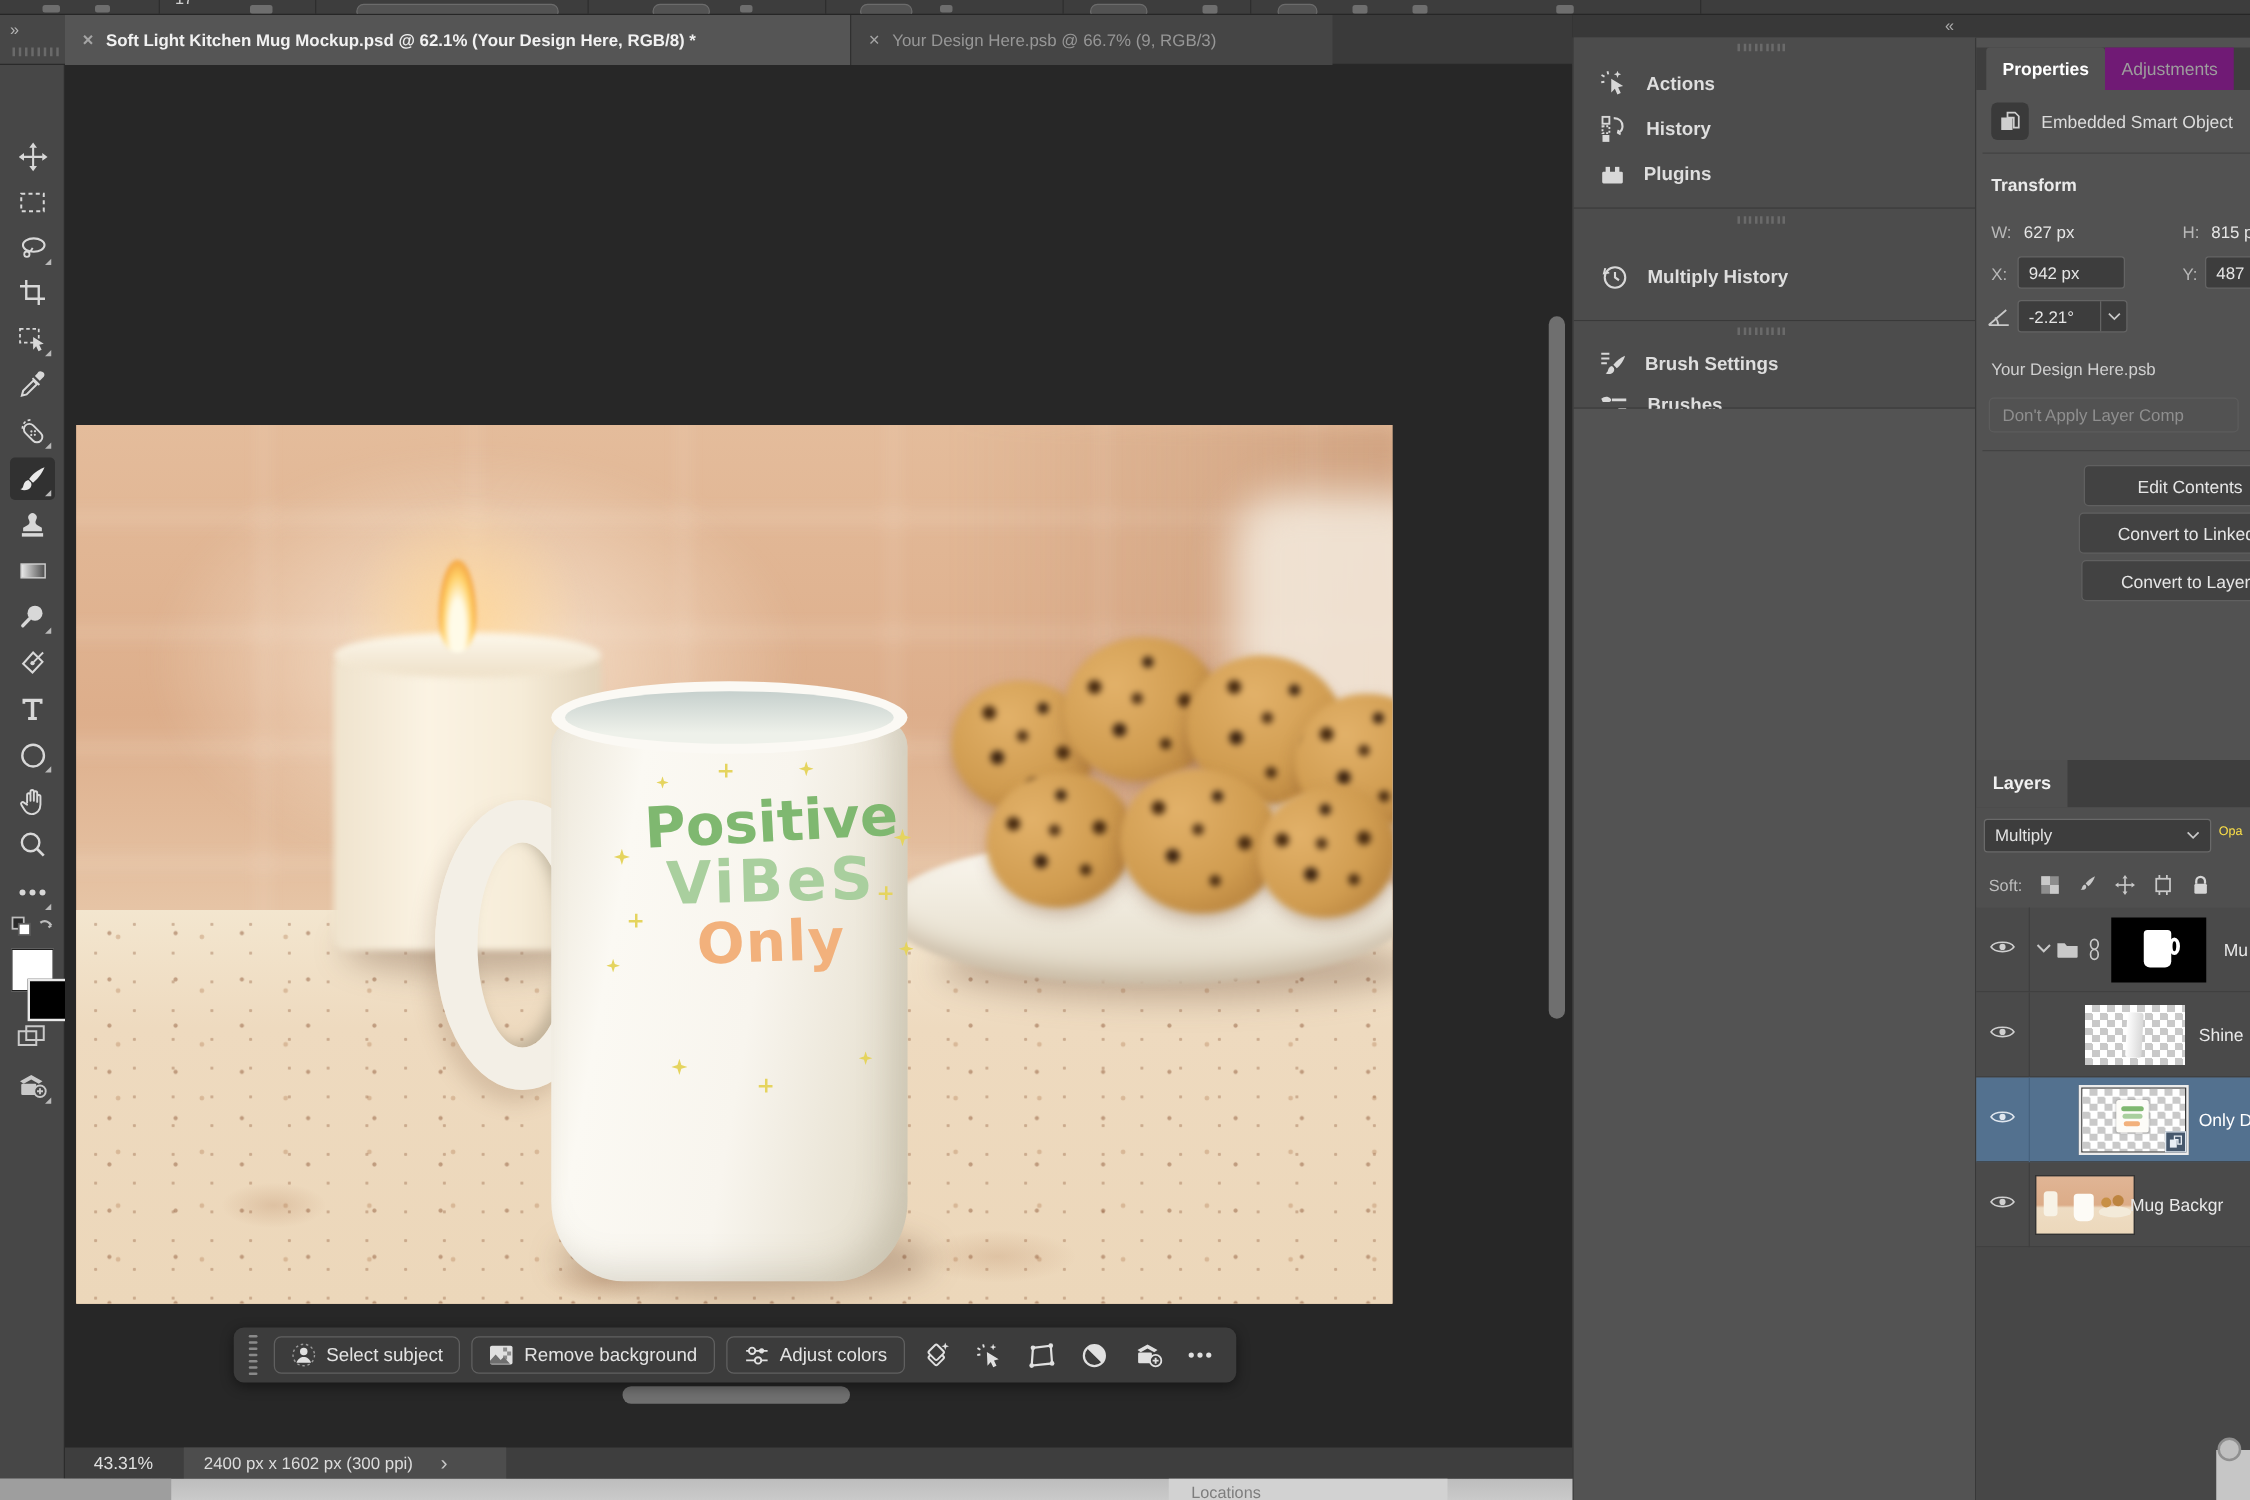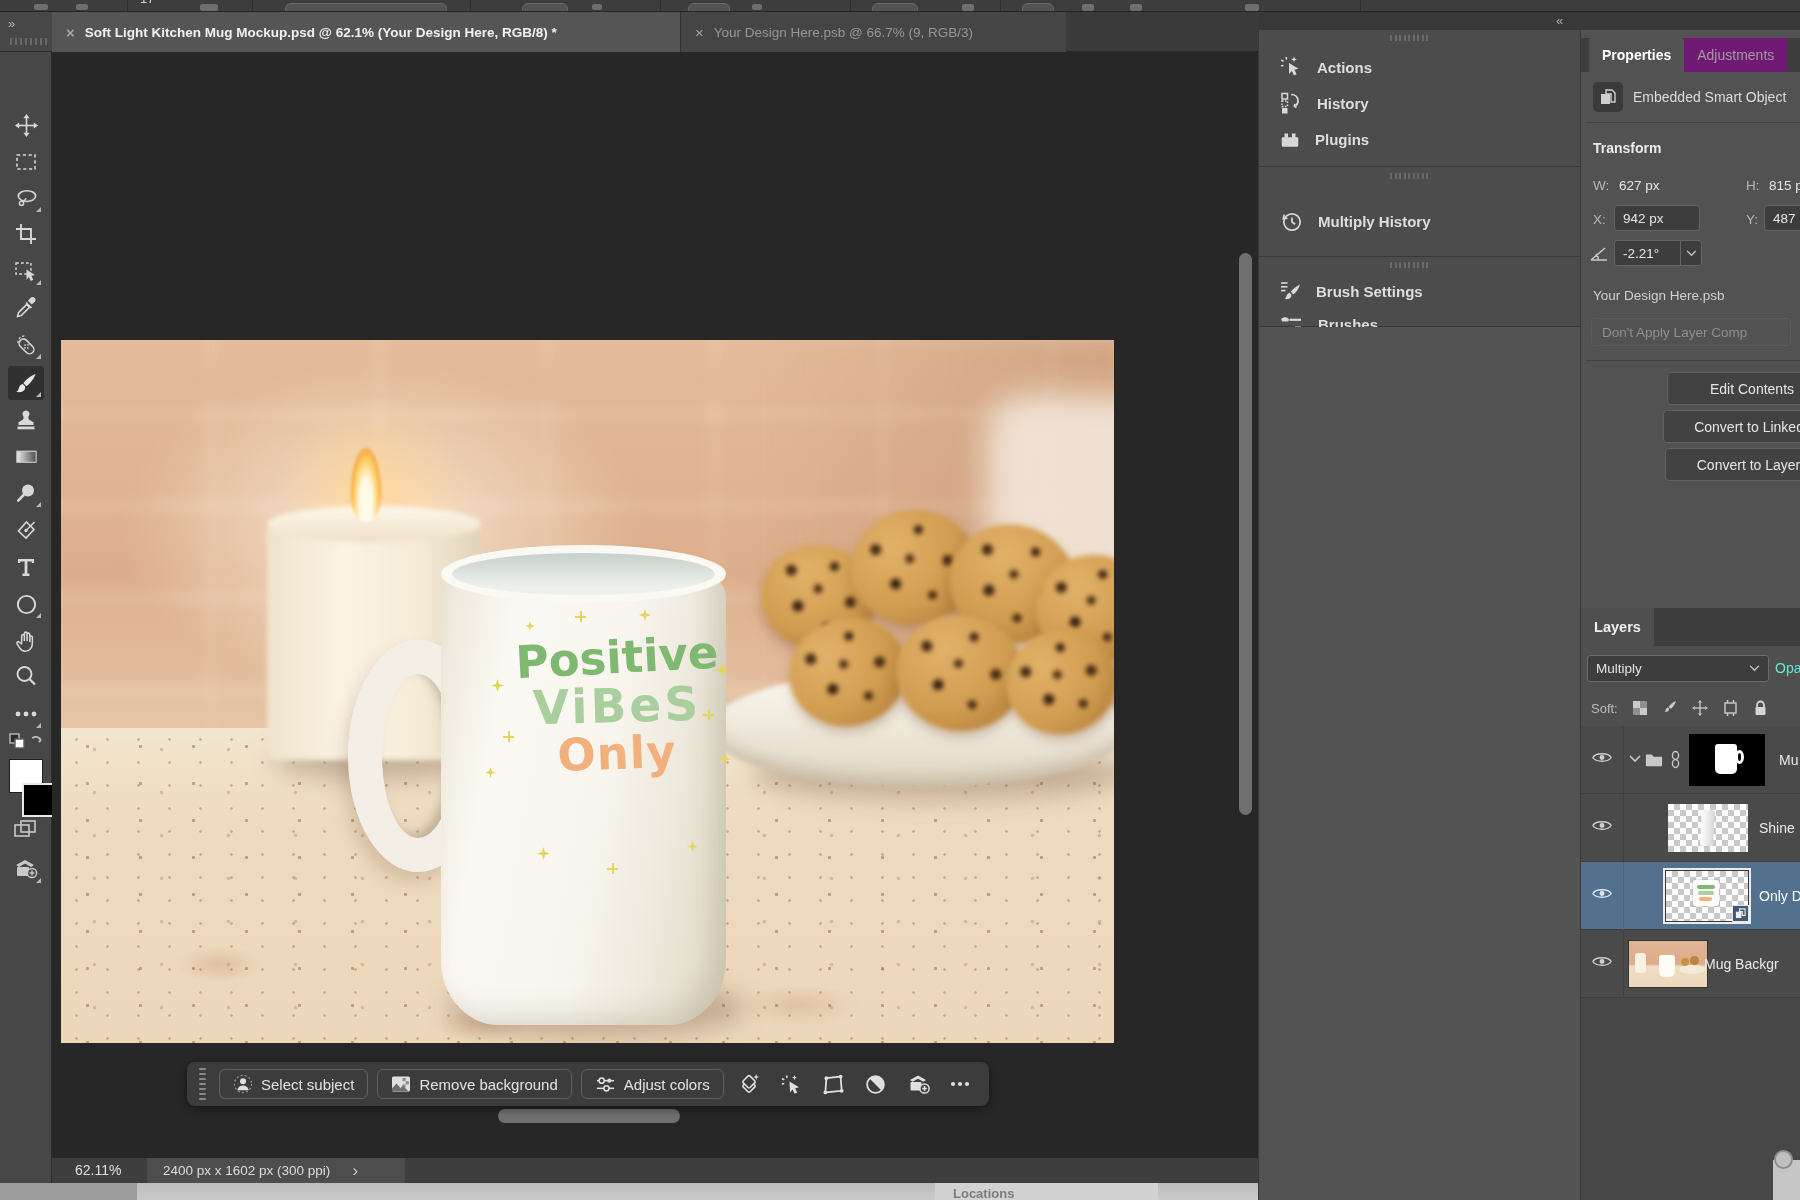--- a/index.html
+++ b/index.html
@@ -160,41 +160,41 @@
     color:#e6e6e6;font-size:14px;display:flex;align-items:center;justify-content:center;white-space:nowrap}
 
   
   #layers-tabstrip{position:absolute;left:0;top:578px;width:220px;height:38px;background:#3e3e3e}
   #layers-tab{position:absolute;left:0;top:0;width:73px;height:38px;background:#4f4f4f;color:#f0f0f0;
     font-weight:bold;font-size:14.5px;display:flex;align-items:center;justify-content:center}
   #blend-row{position:absolute;left:0;top:616px;width:220px;height:44px;background:#4f4f4f}
   #blend-select{position:absolute;left:6px;top:9px;width:182px;height:27px;background:#3d3d3d;border:1px solid #6a6a6a;
     border-radius:3px;color:#e3e3e3;font-size:13.5px;display:flex;align-items:center;padding:0 8px}
   #blend-select .grow{flex:1}
-  #opacity-label{position:absolute;left:194px;top:14px;color:#5eead4;font-size:14px;white-space:nowrap}
+  #opacity-label{position:absolute;left:194px;top:14px;color:#fde047;font-size:10px;white-space:nowrap}
   #lock-row{position:absolute;left:0;top:660px;width:220px;height:36px;background:#4f4f4f;display:flex;align-items:center;gap:14px;padding-left:10px}
   #lock-row .ll{color:#bdbdbd;font-size:13px}
   .lrow{position:absolute;left:0;width:220px;height:68px;background:#4a4a4a;border-bottom:1px solid #3e3e3e}
   .lrow.selected{background:#53718f}
   .eyebox{position:absolute;left:10px;top:24px}
   .eyesep{position:absolute;left:42px;top:0;width:1px;height:68px;background:#3f3f3f}
   .lname{position:absolute;color:#e9e9e9;font-size:14px;white-space:nowrap}
   .checker{background-image:conic-gradient(#c9c9c9 25%,#ffffff 25% 50%,#c9c9c9 50% 75%,#ffffff 75%);background-size:12px 12px;background-color:#fff}
   #thumb-group{position:absolute;left:108px;top:8px;width:76px;height:52px;background:#000}
   #thumb-shine{position:absolute;left:87px;top:10px;width:80px;height:48px}
   #thumb-design{position:absolute;left:82px;top:6px;width:88px;height:56px;border:2px solid #ececec;background:#3a3a3a;padding:1px}
   #thumb-photo{position:absolute;left:47px;top:10px;width:80px;height:48px;overflow:hidden;border:1px solid #333;
     background:linear-gradient(180deg,#e0b595 0%,#dcac88 50%,#eedcc3 55%,#ecd8bb 100%)}
   #layers-rest{position:absolute;left:0;top:968px;width:220px;height:202px;background:#474747}
 
   
   #bg-window-strip{left:0;top:1183px;width:1258px;height:17px;background:linear-gradient(180deg,#bdbdbd,#cacaca)}
   #bg-window-left{left:0;top:1183px;width:137px;height:17px;background:#9e9e9e}
   #bg-sidebar-box{left:935px;top:1183px;width:223px;height:17px;background:#d2d2d2}
-  #bg-sidebar-label{position:absolute;left:18px;top:3px;color:#7d7d7d;font-size:13px;font-weight:bold}
+  #bg-sidebar-label{position:absolute;left:18px;top:3px;color:#7d7d7d;font-size:13px;font-weight:normal}
   #bg-corner{left:1773px;top:1160px;width:27px;height:40px;background:#c6c6c6}
   #bg-corner-circle{left:1774px;top:1150px;width:19px;height:19px;border-radius:50%;border:2px solid #8f8f8f;background:#c0c0c0}
 </style>
 </head>
 <body>
 
 <div id="stage">
 
   <div class="abs" id="options-sliver">
     <div class="opt-bit" style="left:34px;width:14px;height:6px"></div>
@@ -437,21 +437,21 @@
         <div class="dline" style="font-size:45px;transform:rotate(-3deg);color:#7fb870">Positive</div>
         <div class="dline" style="font-size:47px;letter-spacing:3px;transform:rotate(-1.5deg);color:#a9cf9e">ViBeS</div>
         <div class="dline" style="font-size:45px;letter-spacing:1px;transform:rotate(-2deg);color:#f2b17c">Only</div>
       </div>
     </div>
 
     <div class="abs" id="vscroll"></div>
   </div>
 
   <div class="abs" id="status-row">
-    <div id="zoom-level">62.11%</div>
+    <div id="zoom-level">43.31%</div>
     <div id="doc-size-box">
       <span>2400 px x 1602 px (300 ppi)</span>
       <span class="chev">›</span>
     </div>
   </div>
   <div class="abs" id="hscroll"></div>
 
   <div class="abs" id="taskbar">
     <div id="tb-grip">
         <i></i>

